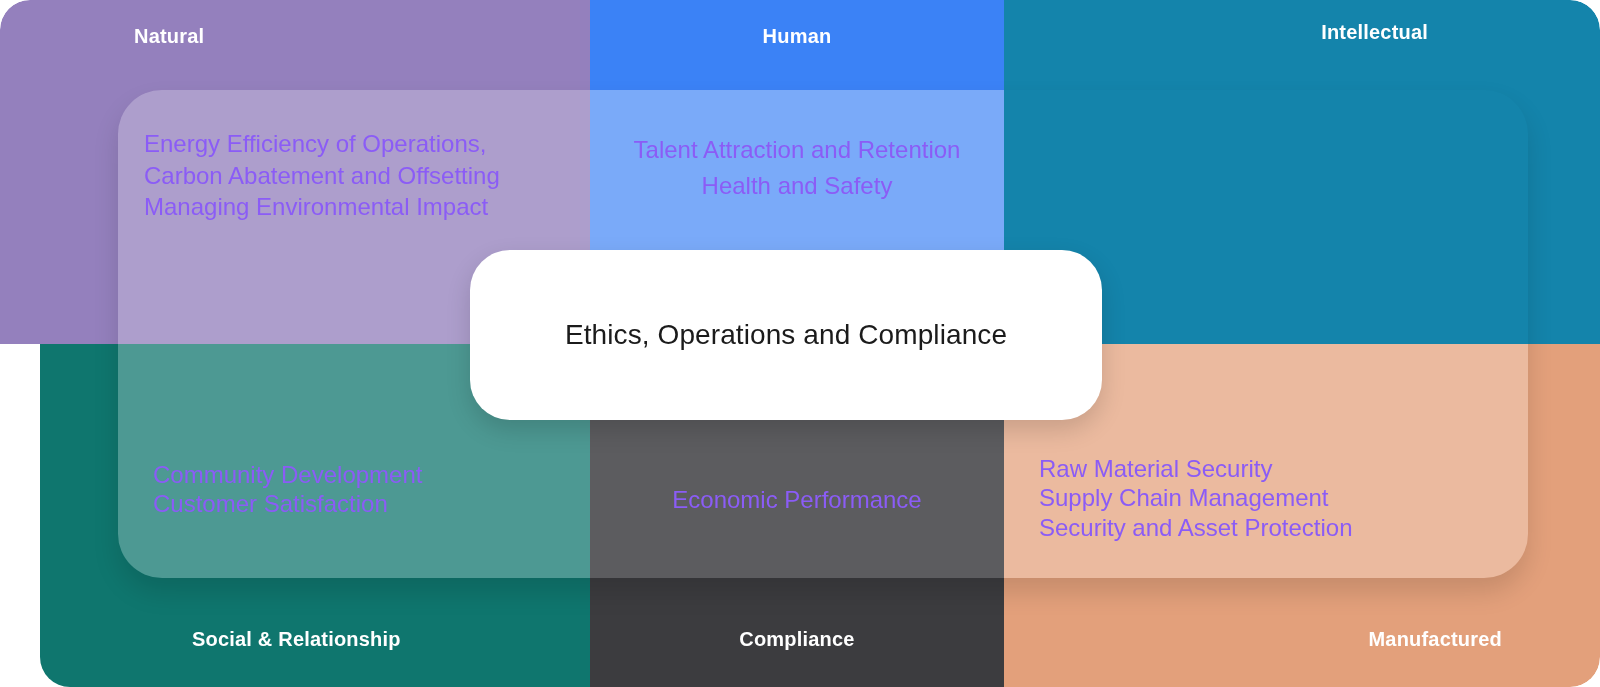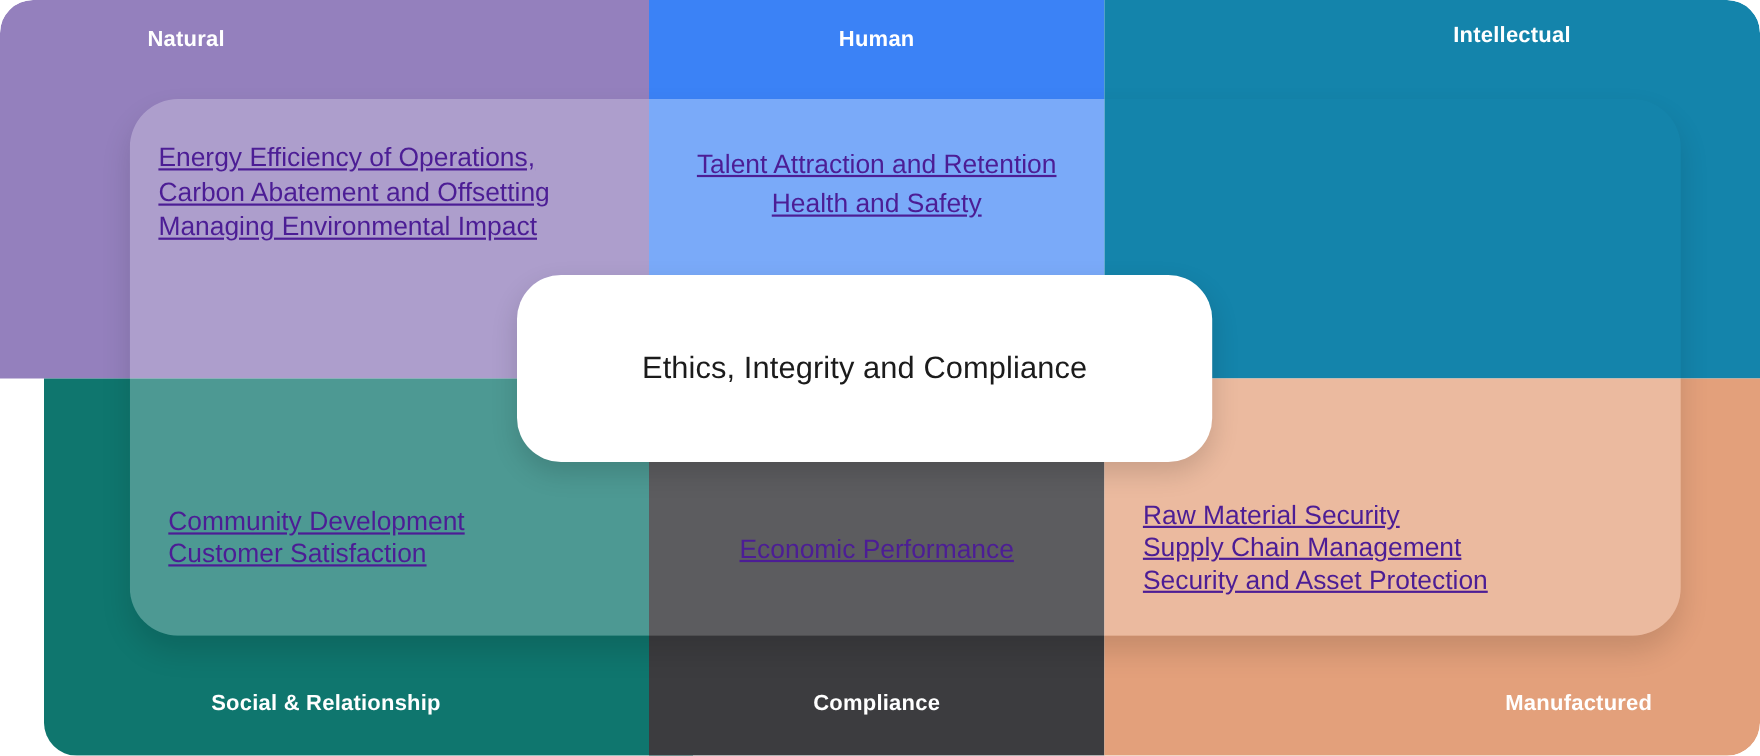--- a/index.html
+++ b/index.html
@@ -76,26 +76,25 @@
   
   .ov-natural      { left: 0;     top: 0;     width: 472px; height: 254px; background: rgba(255,255,255,0.24); }
   .ov-human        { left: 472px; top: 0;     width: 414px; height: 254px; background: rgba(255,255,255,0.32); }
   .ov-intellectual { left: 886px; top: 0;     width: 524px; height: 254px; background: rgba(255,255,255,0.30); }
   .ov-social       { left: 0;     top: 254px; width: 472px; height: 234px; background: rgba(255,255,255,0.26); }
   .ov-financial    { left: 472px; top: 254px; width: 414px; height: 234px; background: rgba(255,255,255,0.17); }
   .ov-manufactured { left: 886px; top: 254px; width: 524px; height: 234px; background: rgba(255,255,255,0.28); }
 
   .ov-text {
     position: absolute;
-    color: #4c1d95;
+    color: #8b5cf6;
     font-size: 24px;
     line-height: 1.32;
     font-weight: 400;
     white-space: pre-line;
-    text-decoration: underline;
   }
   
   .txt-natural { left: 26px; top: 38px; text-align: left; }
   
   .txt-human   { left: 0; right: 0; top: 42px; text-align: center; line-height: 1.48; }
   
   .txt-intellectual { left: 35px; top: 36px; text-align: left; line-height: 1.22; }
   
   .txt-social { left: 35px; top: 116px; text-align: left; line-height: 1.22; }
   
@@ -179,16 +178,16 @@
 
     <div class="ov ov-manufactured">
       <div class="ov-text txt-manufactured">Raw Material Security
 Supply Chain Management
 Security and Asset Protection</div>
     </div>
 
   </div>
 
   <div id="center-pill">
-    <span class="pill-text">Ethics, Integrity and Compliance</span>
+    <span class="pill-text">Ethics, Operations and Compliance</span>
   </div>
 
 </div>
 
 </body></html>

